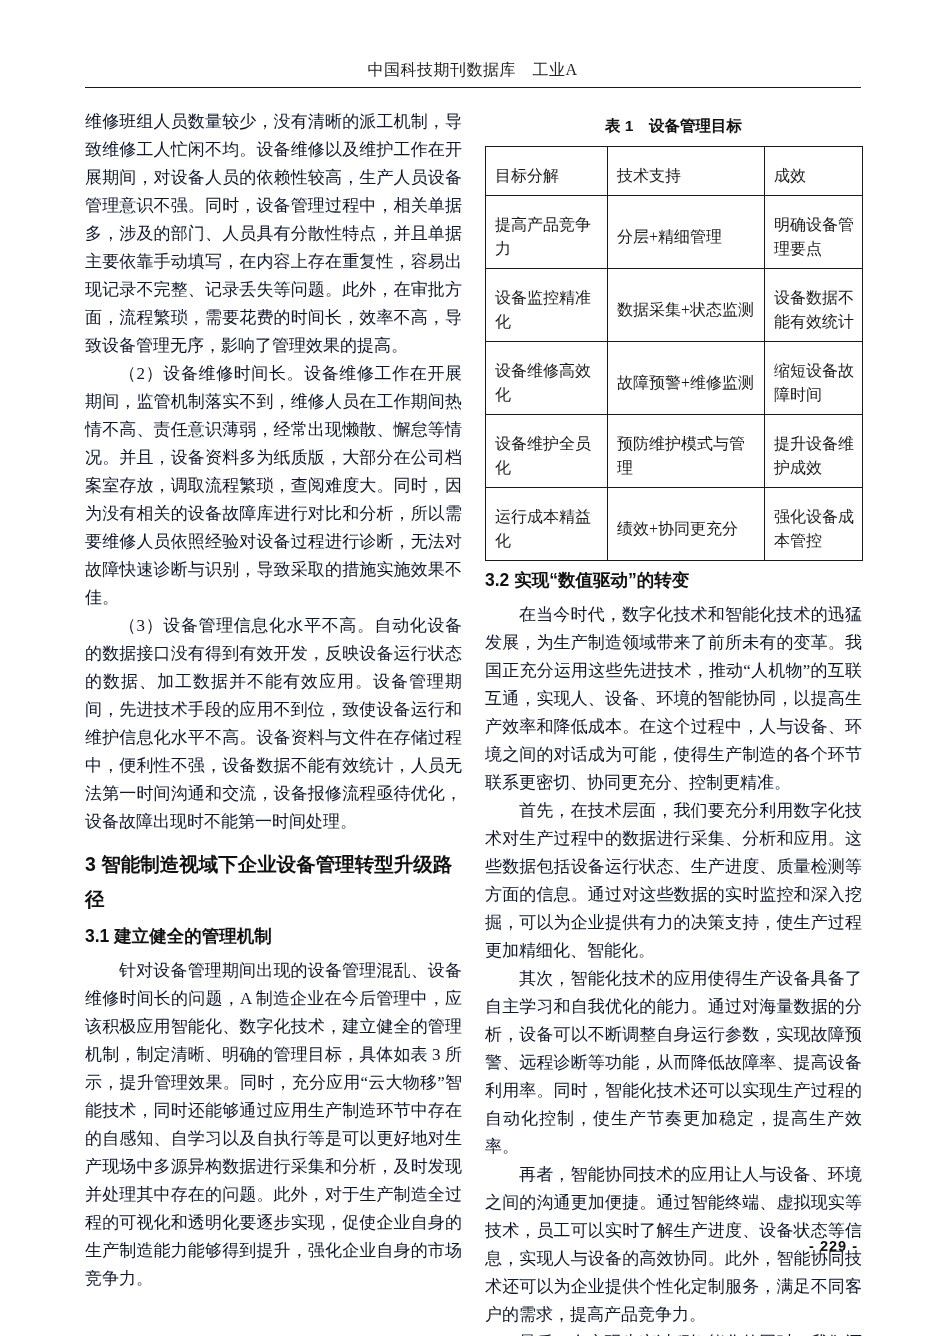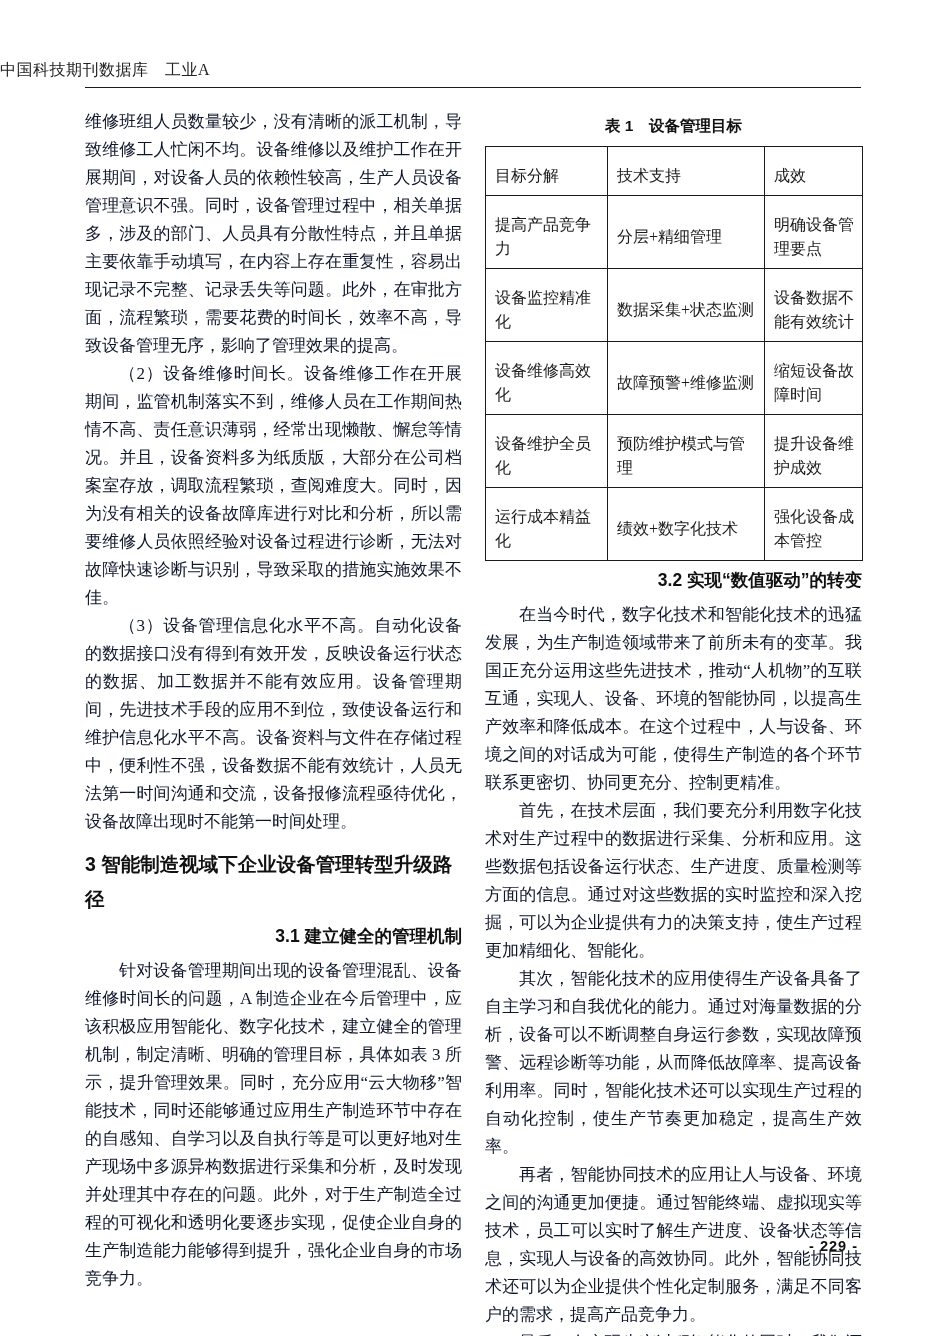--- a/index.html
+++ b/index.html
@@ -11,20 +11,21 @@
     background: #ffffff;
     font-family: "Liberation Serif", "DejaVu Serif", serif;
     color: #1b1b1b;
     overflow: hidden;
   }
   .journal-header {
     position: absolute;
     top: 60px;
     left: 0;
     width: 100%;
+    text-align: center;
     font-size: 16px;
     letter-spacing: 0.5px;
     color: #222222;
   }
   .header-rule {
     position: absolute;
     top: 87px;
     left: 85px;
     width: 776px;
     border-top: 1.6px solid #1a1a1a;
@@ -53,21 +54,20 @@
     color: #111111;
     margin: 11px 0 3px;
   }
   h3.subsection {
     font-family: "Liberation Sans", "DejaVu Sans", sans-serif;
     font-size: 17.5px;
     line-height: 30px;
     font-weight: 700;
     color: #111111;
     margin: 4px 0 6px;
-    text-align: right;
   }
   .table-caption {
     font-family: "Liberation Sans", "DejaVu Sans", sans-serif;
     font-weight: 700;
     font-size: 15.5px;
     text-align: center;
     color: #111111;
     padding: 8px 0 9px;
   }
   table.t1 {
@@ -150,21 +150,21 @@
             <td>故障预警+维修监测</td>
             <td class="cjk-justify">缩短设备故障时间</td>
           </tr>
           <tr>
             <td>设备维护全员化</td>
             <td>预防维护模式与管理</td>
             <td class="cjk-justify">提升设备维护成效</td>
           </tr>
           <tr>
             <td>运行成本精益化</td>
-            <td>绩效+数字化技术</td>
+            <td>绩效+协同更充分</td>
             <td class="cjk-justify">强化设备成本管控</td>
           </tr>
         </tbody>
       </table>
 
       <h3 class="subsection mt-sec">3.2 实现“数值驱动”的转变</h3>
       <p class="body indent">在当今时代，数字化技术和智能化技术的迅猛发展，为生产制造领域带来了前所未有的变革。我国正充分运用这些先进技术，推动“人机物”的互联互通，实现人、设备、环境的智能协同，以提高生产效率和降低成本。在这个过程中，人与设备、环境之间的对话成为可能，使得生产制造的各个环节联系更密切、协同更充分、控制更精准。</p>
       <p class="body indent">首先，在技术层面，我们要充分利用数字化技术对生产过程中的数据进行采集、分析和应用。这些数据包括设备运行状态、生产进度、质量检测等方面的信息。通过对这些数据的实时监控和深入挖掘，可以为企业提供有力的决策支持，使生产过程更加精细化、智能化。</p>
       <p class="body indent">其次，智能化技术的应用使得生产设备具备了自主学习和自我优化的能力。通过对海量数据的分析，设备可以不断调整自身运行参数，实现故障预警、远程诊断等功能，从而降低故障率、提高设备利用率。同时，智能化技术还可以实现生产过程的自动化控制，使生产节奏更加稳定，提高生产效率。</p>
       <p class="body indent">再者，智能协同技术的应用让人与设备、环境之间的沟通更加便捷。通过智能终端、虚拟现实等技术，员工可以实时了解生产进度、设备状态等信息，实现人与设备的高效协同。此外，智能协同技术还可以为企业提供个性化定制服务，满足不同客户的需求，提高产品竞争力。</p>

